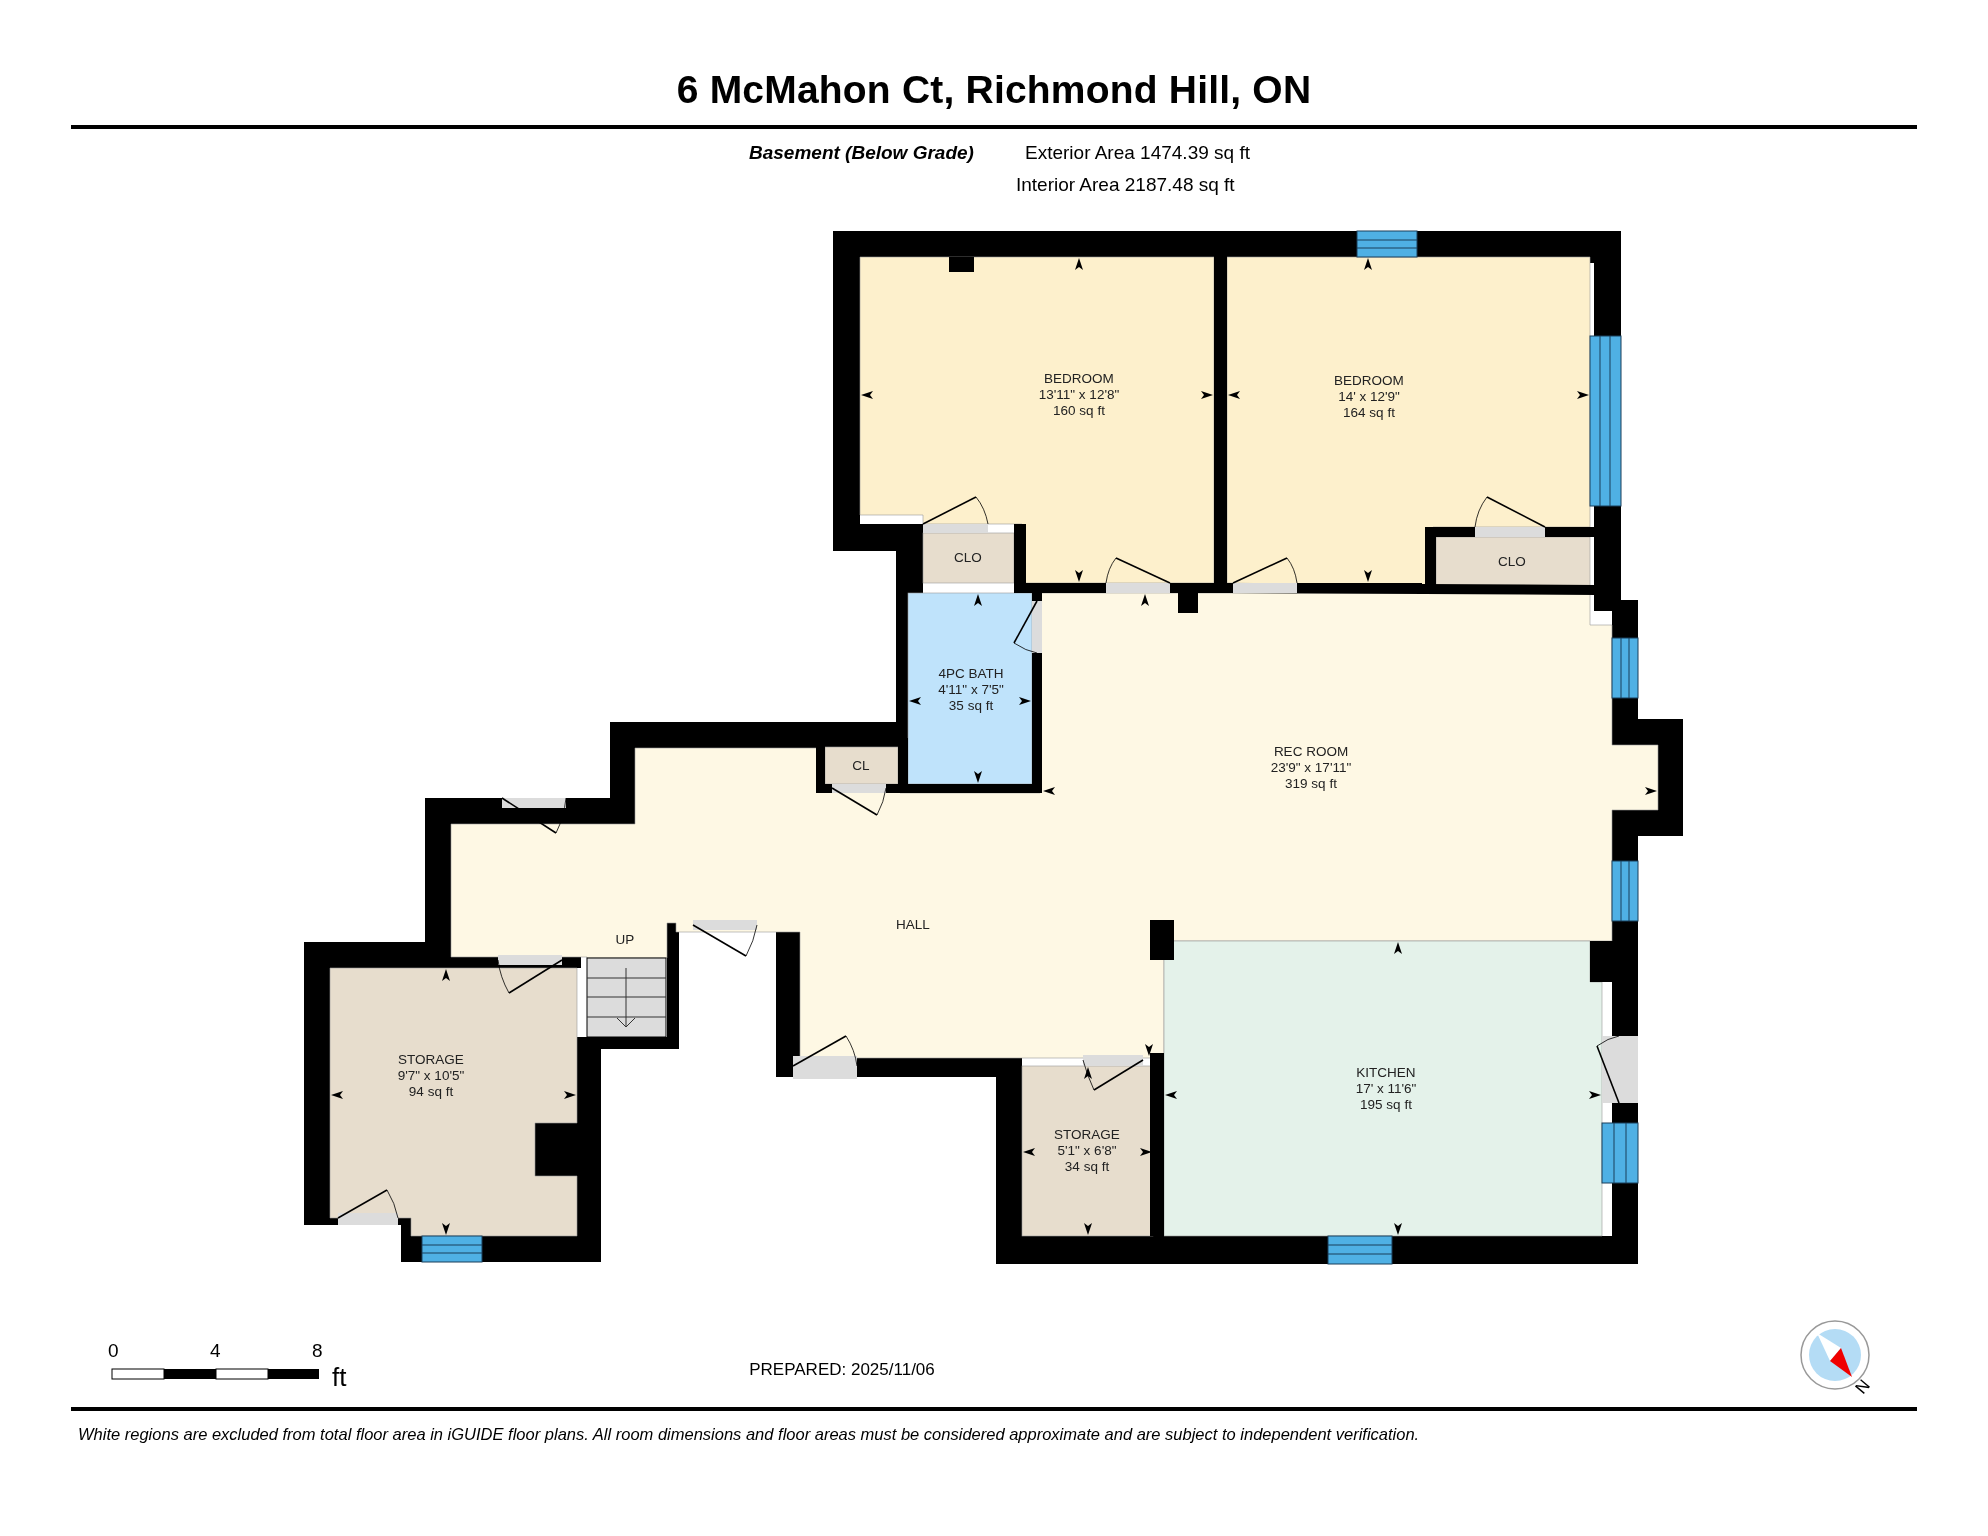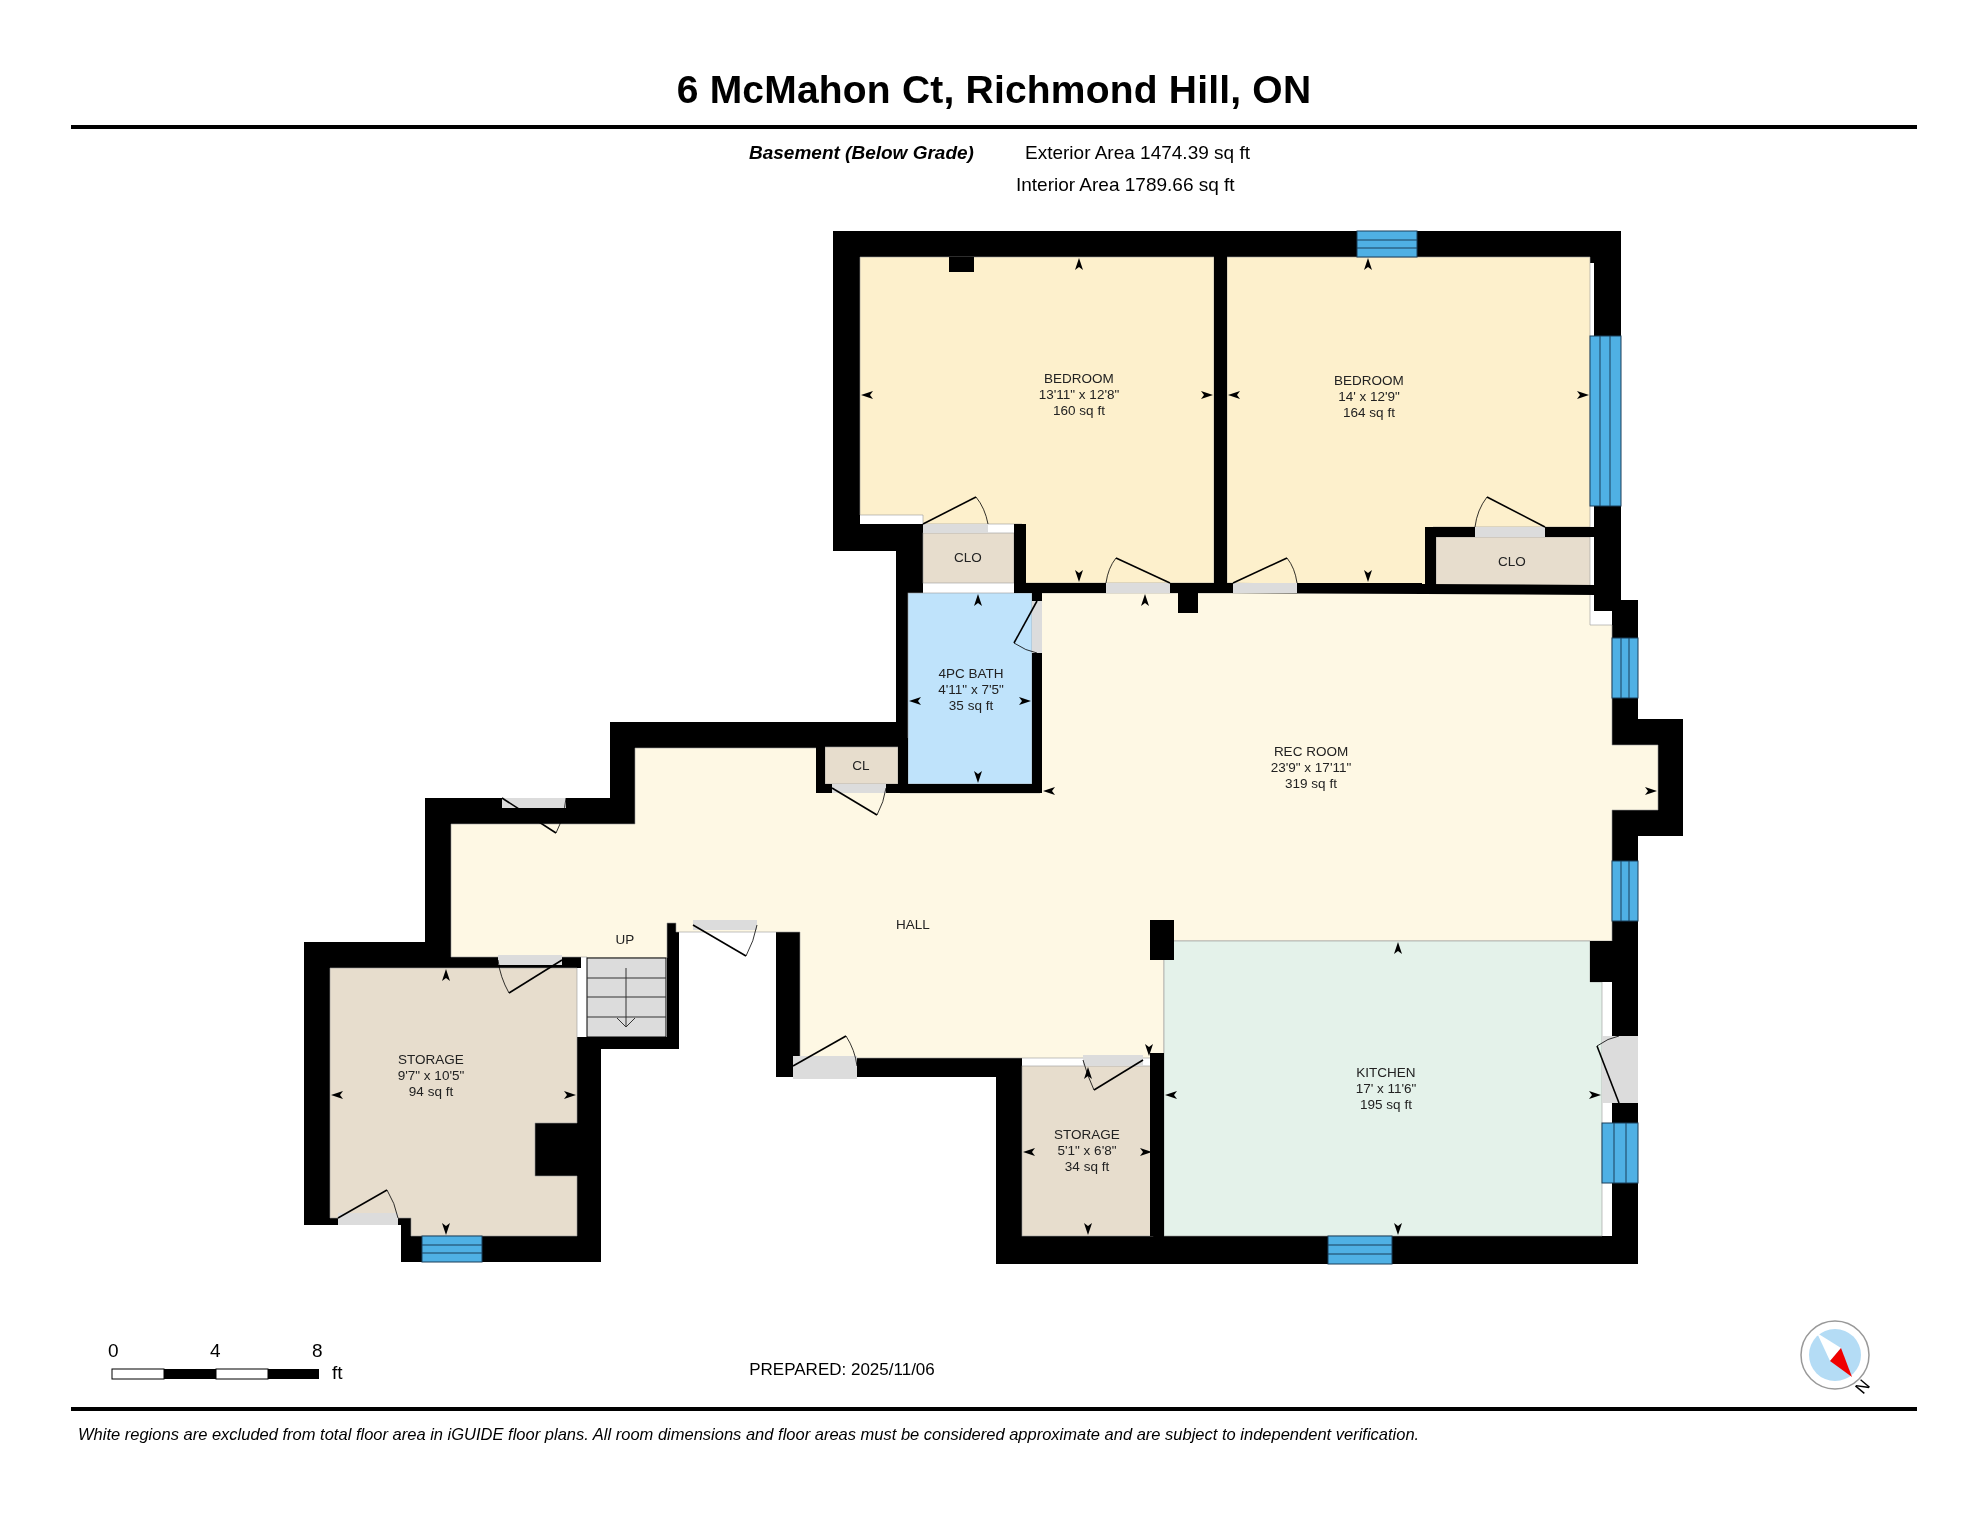--- a/index.html
+++ b/index.html
@@ -6,31 +6,31 @@
   body { width:1988px; height:1536px; position:relative; overflow:hidden; font-family:"Liberation Sans", sans-serif; color:#000; }
   .title { position:absolute; left:0; width:1988px; top:68px; text-align:center; font-size:39px; font-weight:bold; letter-spacing:0.2px; }
   .rule { position:absolute; height:4px; background:#000; }
   .area-label { position:absolute; font-size:19px; font-weight:bold; }
   .area-val { position:absolute; font-size:19px; }
   svg.plan { position:absolute; left:0; top:0; }
   .room-text { font-family:"Liberation Sans", sans-serif; font-size:13.5px; fill:#222; text-anchor:middle; }
   .prepared { position:absolute; left:0; width:1684px; top:1360px; text-align:center; font-size:17px; }
   .disclaimer { position:absolute; left:78px; top:1425px; font-size:16.5px;font-style:italic; }
   .scale-num { position:absolute; font-size:19px; }
-  .scale-ft { position:absolute; font-size:19px; }
+  .scale-ft { position:absolute; font-size:26px; }
 </style>
 </head>
 <body>
 
 <div class="title">6 McMahon Ct, Richmond Hill, ON</div>
 <div class="rule" style="left:71px; top:125px; width:1846px;"></div>
 
 <div class="area-label" style="left:749px; top:142px;font-style:italic;">Basement (Below Grade)</div>
 <div class="area-val" style="left:1016px; top:142px;margin-left:9px;">Exterior Area 1474.39 sq ft</div>
-<div class="area-val" style="left:1016px; top:174px;">Interior Area 1789.66 sq ft</div>
+<div class="area-val" style="left:1016px; top:174px;">Interior Area 2187.48 sq ft</div>
 
 <svg class="plan" width="1988" height="1536" viewBox="0 0 1988 1536" xmlns="http://www.w3.org/2000/svg">
 
   <g fill="#000">
 
     <rect x="833" y="231" width="788" height="32"></rect>
     <rect x="833" y="231" width="27" height="320"></rect>
     <rect x="833" y="524" width="90" height="27"></rect>
     <rect x="896" y="524" width="27" height="270"></rect>
     <rect x="1594" y="231" width="27" height="380"></rect>

